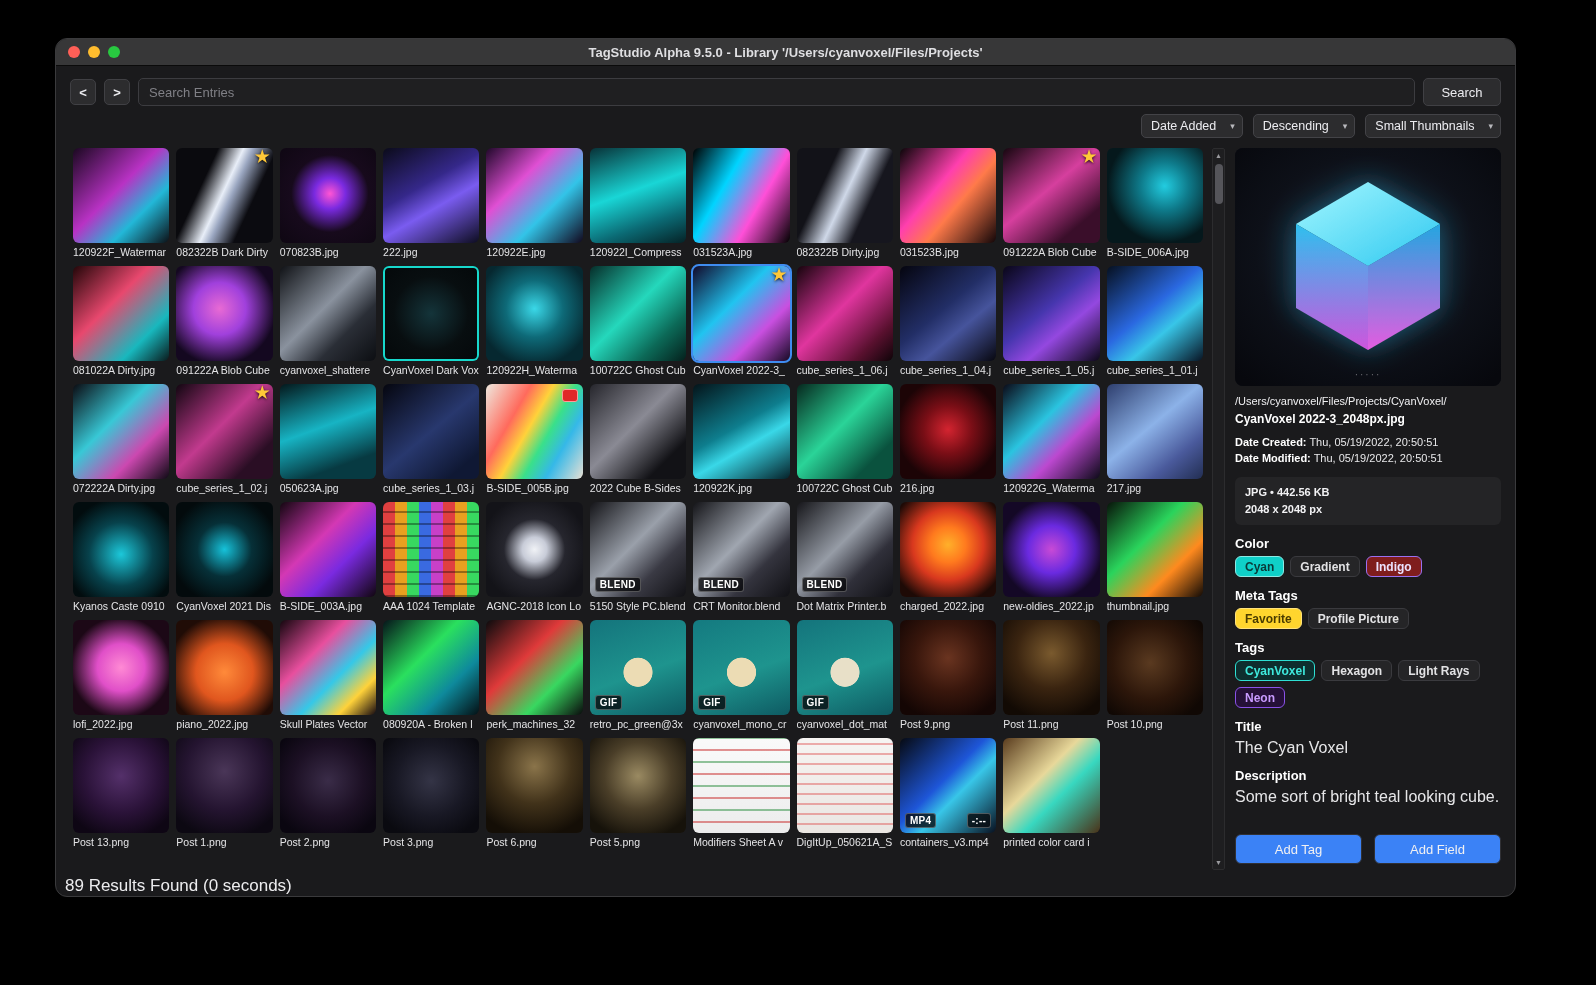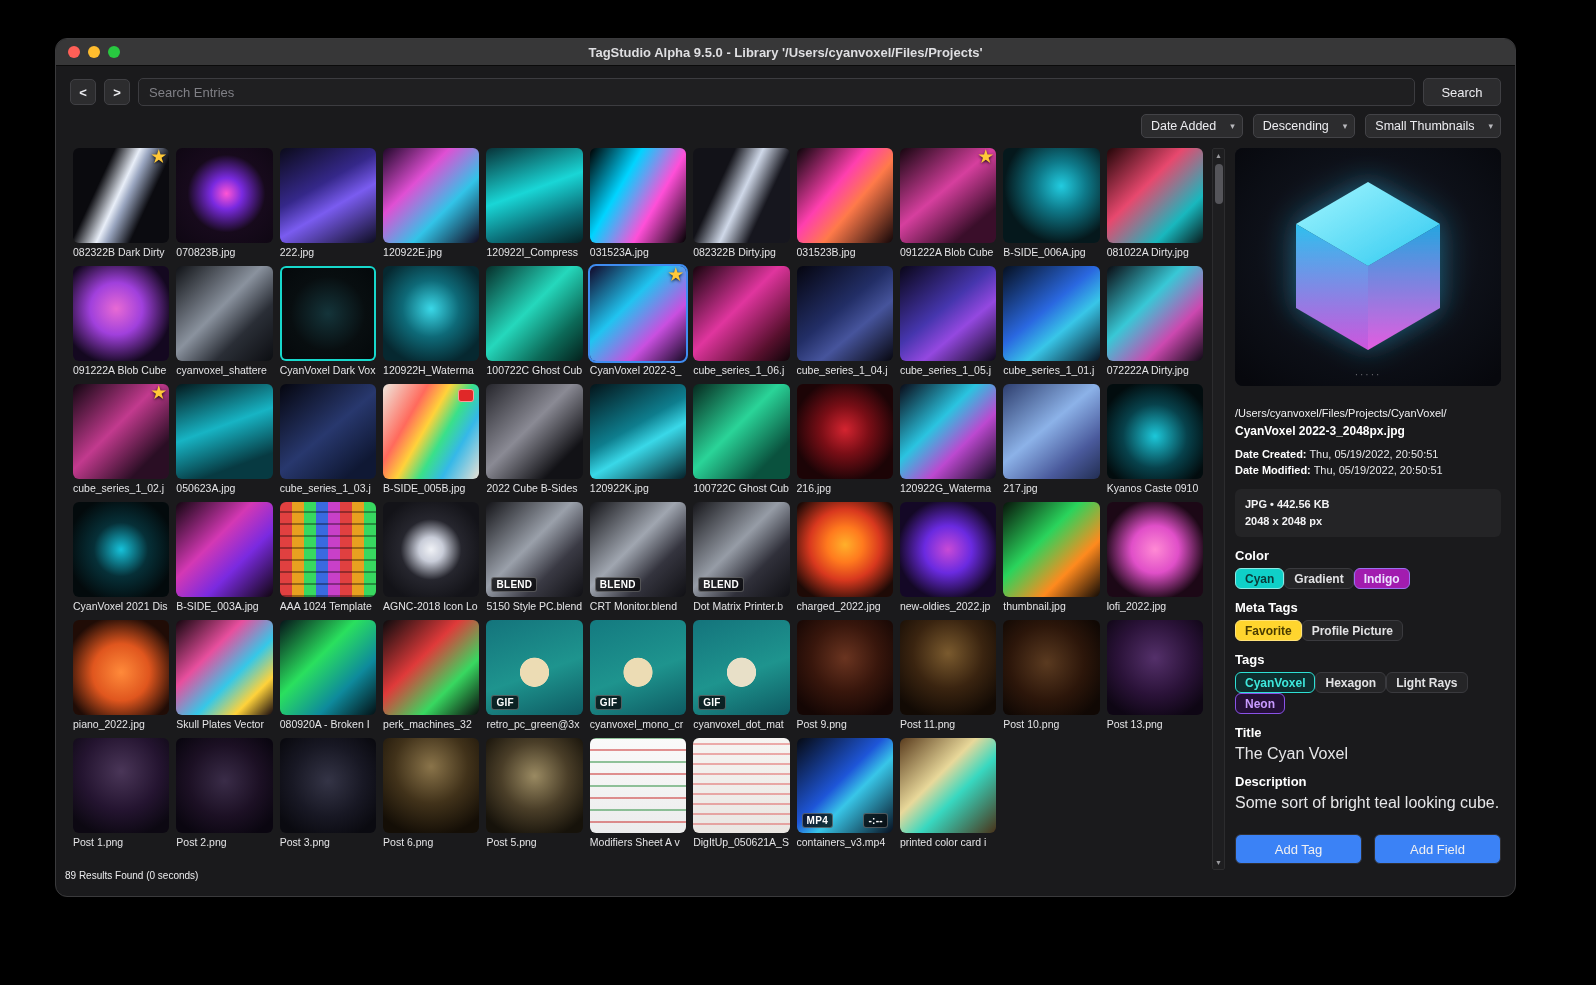--- a/index.html
+++ b/index.html
@@ -28,33 +28,33 @@
   .badge{position:absolute;left:5px;bottom:5px;background:rgba(8,8,10,.78);border:1px solid rgba(255,255,255,.28);border-radius:3px;padding:1px 4px;font-size:10px;font-weight:bold;color:#fff;letter-spacing:.3px}
   .badge.b2{left:auto;right:5px}
   .vscroll{width:13px;margin:0 6px 0 9px;background:#1e1e20;border:1px solid #2c2c2e;border-radius:2px;display:flex;flex-direction:column;align-items:center;flex:0 0 auto}
   .varrow{color:#9a9a9e;font-size:7px;padding:3px 0;cursor:default}
   .vtrack{flex:1;width:100%;position:relative}
   .vthumb{position:absolute;top:2px;left:2px;width:8px;height:40px;background:#55555a;border-radius:4px}
   .panel{width:266px;margin:0 14px 0 4px;display:flex;flex-direction:column;overflow:hidden;flex:0 0 auto}
   .preview{height:238px;border-radius:8px;overflow:hidden;position:relative;flex:0 0 auto;background:#0a0d14}
   .preview svg{display:block;width:100%;height:100%}
   .dots{position:absolute;bottom:6px;left:0;right:0;text-align:center;color:#6a6a70;font-size:10px;letter-spacing:2px}
-  .pinfo{margin-top:20px;font-size:11px;color:#f0f0f2;line-height:1.35}
+  .pinfo{margin-top:8px;font-size:11px;color:#f0f0f2;line-height:1.35}
   .pname{font-weight:bold;font-size:12px;margin-top:2px;color:#fff}
   .dates{margin-top:8px;font-size:11px;color:#e8e8ea;line-height:1.45}
   .dates b{color:#fff}
   .infobox{margin-top:10px;background:#242426;border-radius:6px;padding:7px 10px;font-size:11px;font-weight:bold;color:#f2f2f4;line-height:1.55}
   .sec{margin-top:11px}
   .sechead{font-size:13px;font-weight:bold;color:#fff;margin-bottom:5px}
-  .pills{display:flex;flex-wrap:wrap;gap:0}
+  .pills{display:flex;flex-wrap:wrap;gap:6px}
   .pill{font-size:12px;font-weight:bold;padding:2.5px 9px;border-radius:6px;border:1px solid transparent;cursor:default}
   .secval{font-size:16px;color:#e6e6e8}
   .btnrow{margin-top:auto;display:flex;gap:12px;padding-bottom:6px}
   .bigbtn{flex:1;height:30px;background:#3b82f6;border:1px solid #303034;border-radius:6px;color:#f0f0f2;font-size:13px;font-family:"Liberation Sans",sans-serif}
-  .statusbar{flex:0 0 auto;height:26px;display:flex;align-items:flex-start;padding-left:9px;font-size:10px;color:#ececee}
+  .statusbar{flex:0 0 auto;height:26px;display:flex;align-items:flex-end;padding-left:9px;font-size:17px;color:#ececee}
 </style>
 </head>
 <body>
 
 <div class="window">
 
   <div class="titlebar">
     <div class="lights">
       <span class="light red"></span>
       <span class="light yellow"></span>
@@ -86,20 +86,24 @@
     <div class="combo">
       <span>Small Thumbnails</span>
       <span class="arr">▾</span>
     </div>
   </div>
 
   <div class="main">
 
     <div class="gridwrap">
       <div class="grid">
+          <div>
+            <div class="thumb" style="background: linear-gradient(135deg, rgb(26, 8, 32), rgb(184, 50, 196) 45%, rgb(34, 184, 216) 70%, rgb(12, 16, 22));"></div>
+            <div class="fname">120922F_Watermar</div>
+          </div>
           <div>
             <div class="thumb" style="background: linear-gradient(115deg, rgb(10, 10, 14) 30%, rgb(232, 238, 248) 48%, rgb(154, 166, 192) 55%, rgb(11, 11, 16) 72%);">
               <span class="star">★</span>
             </div>
             <div class="fname">082322B Dark Dirty</div>
           </div>
           <div>
             <div class="thumb" style="background: radial-gradient(circle at 52% 48%, rgb(255, 85, 212) 0%, rgb(122, 42, 224) 22%, rgb(23, 10, 28) 55%, rgb(14, 7, 18) 100%);"></div>
             <div class="fname">070823B.jpg</div>
           </div>
@@ -434,21 +438,21 @@
         <div>JPG • 442.56 KB</div>
         <div>2048 x 2048 px</div>
       </div>
 
       <div>
           <div class="sec">
             <div class="sechead">Color</div>
             <div class="pills">
               <span class="pill" style="background: rgb(15, 208, 200); color: rgb(10, 58, 56); border-color: rgb(140, 234, 228);">Cyan</span>
               <span class="pill" style="background: rgb(37, 37, 39); color: rgb(226, 226, 228); border-color: rgb(58, 58, 62);">Gradient</span>
-              <span class="pill" style="background: #a21caf; color: rgb(236, 226, 255); border-color: rgb(154, 112, 240);">Indigo</span>
+              <span class="pill" style="background: #7f1d1d; color: rgb(236, 226, 255); border-color: rgb(154, 112, 240);">Indigo</span>
             </div>
           </div>
           <div class="sec">
             <div class="sechead">Meta Tags</div>
             <div class="pills">
               <span class="pill" style="background: rgb(255, 213, 46); color: rgb(74, 60, 0); border-color: rgb(255, 226, 122);">Favorite</span>
               <span class="pill" style="background: rgb(37, 37, 39); color: rgb(226, 226, 228); border-color: rgb(58, 58, 62);">Profile Picture</span>
             </div>
           </div>
           <div class="sec">

